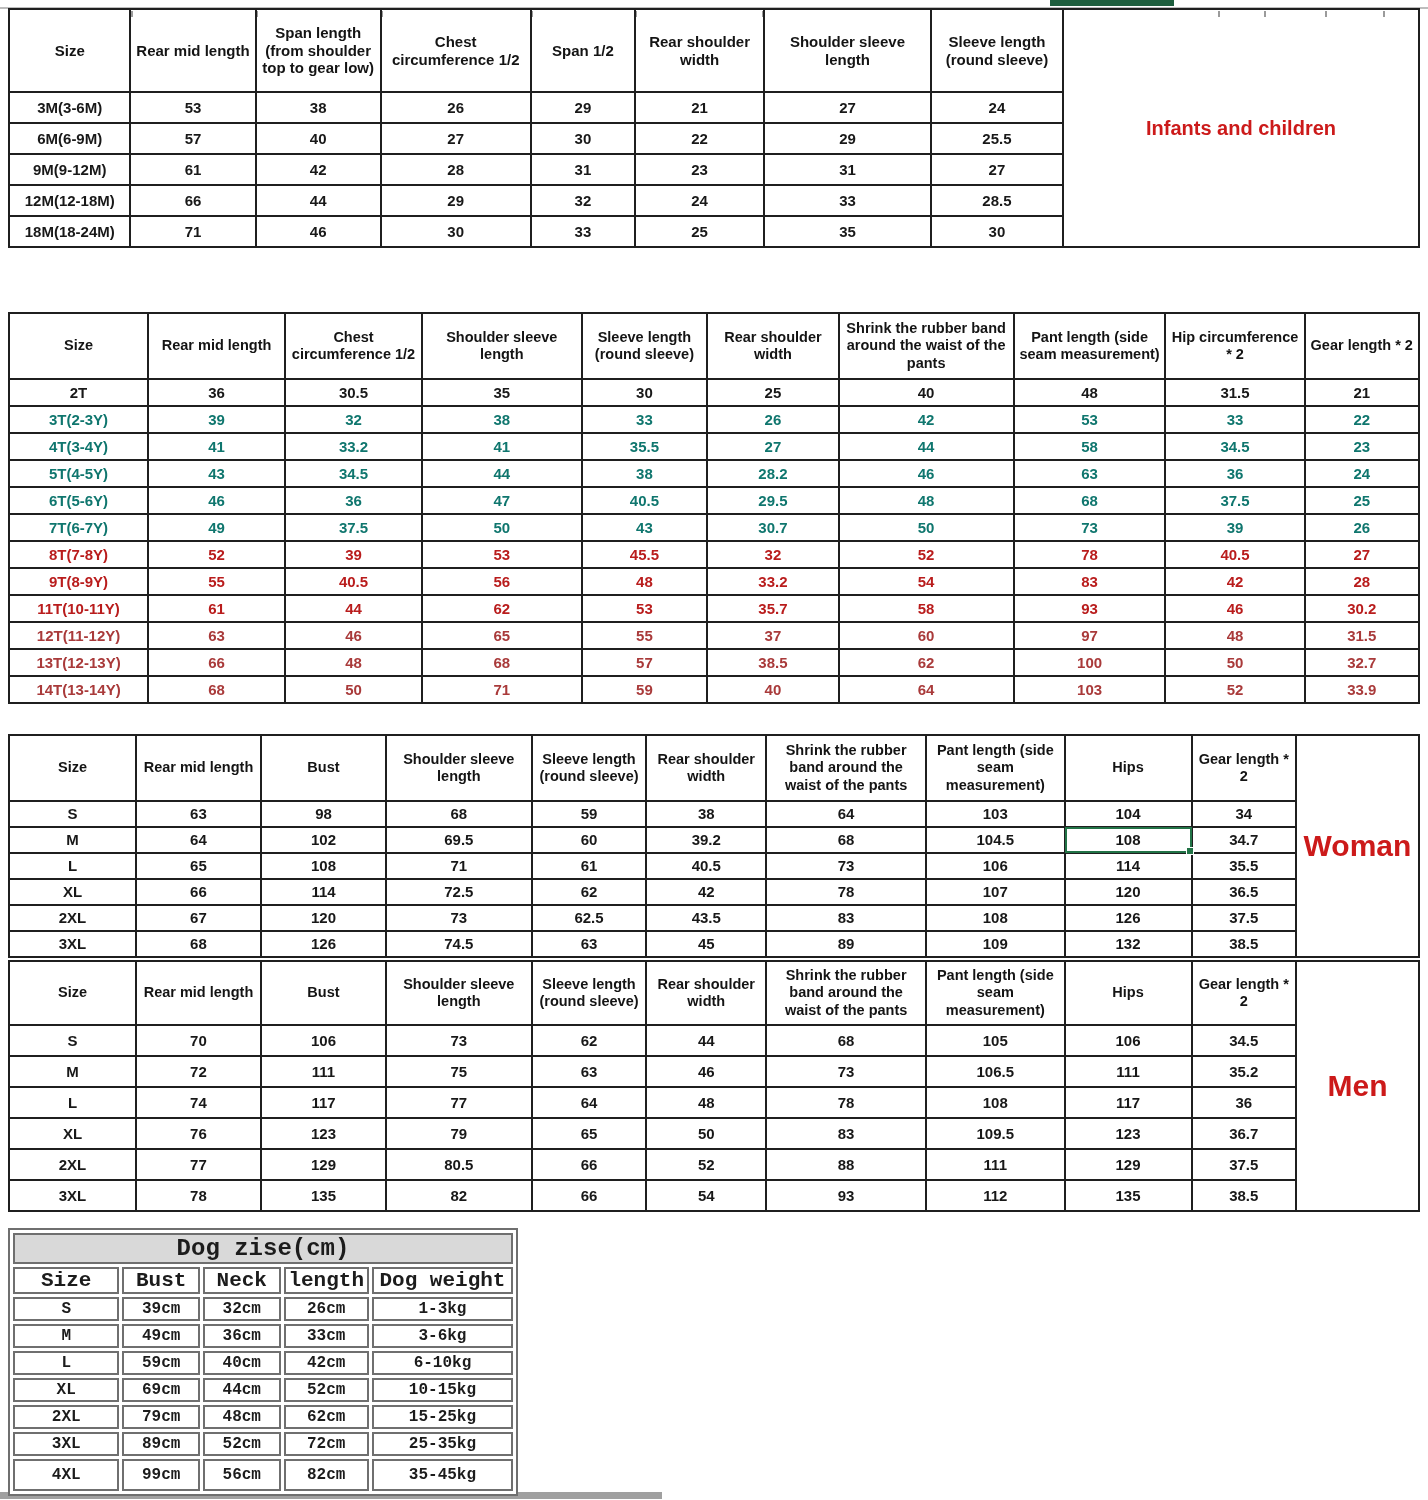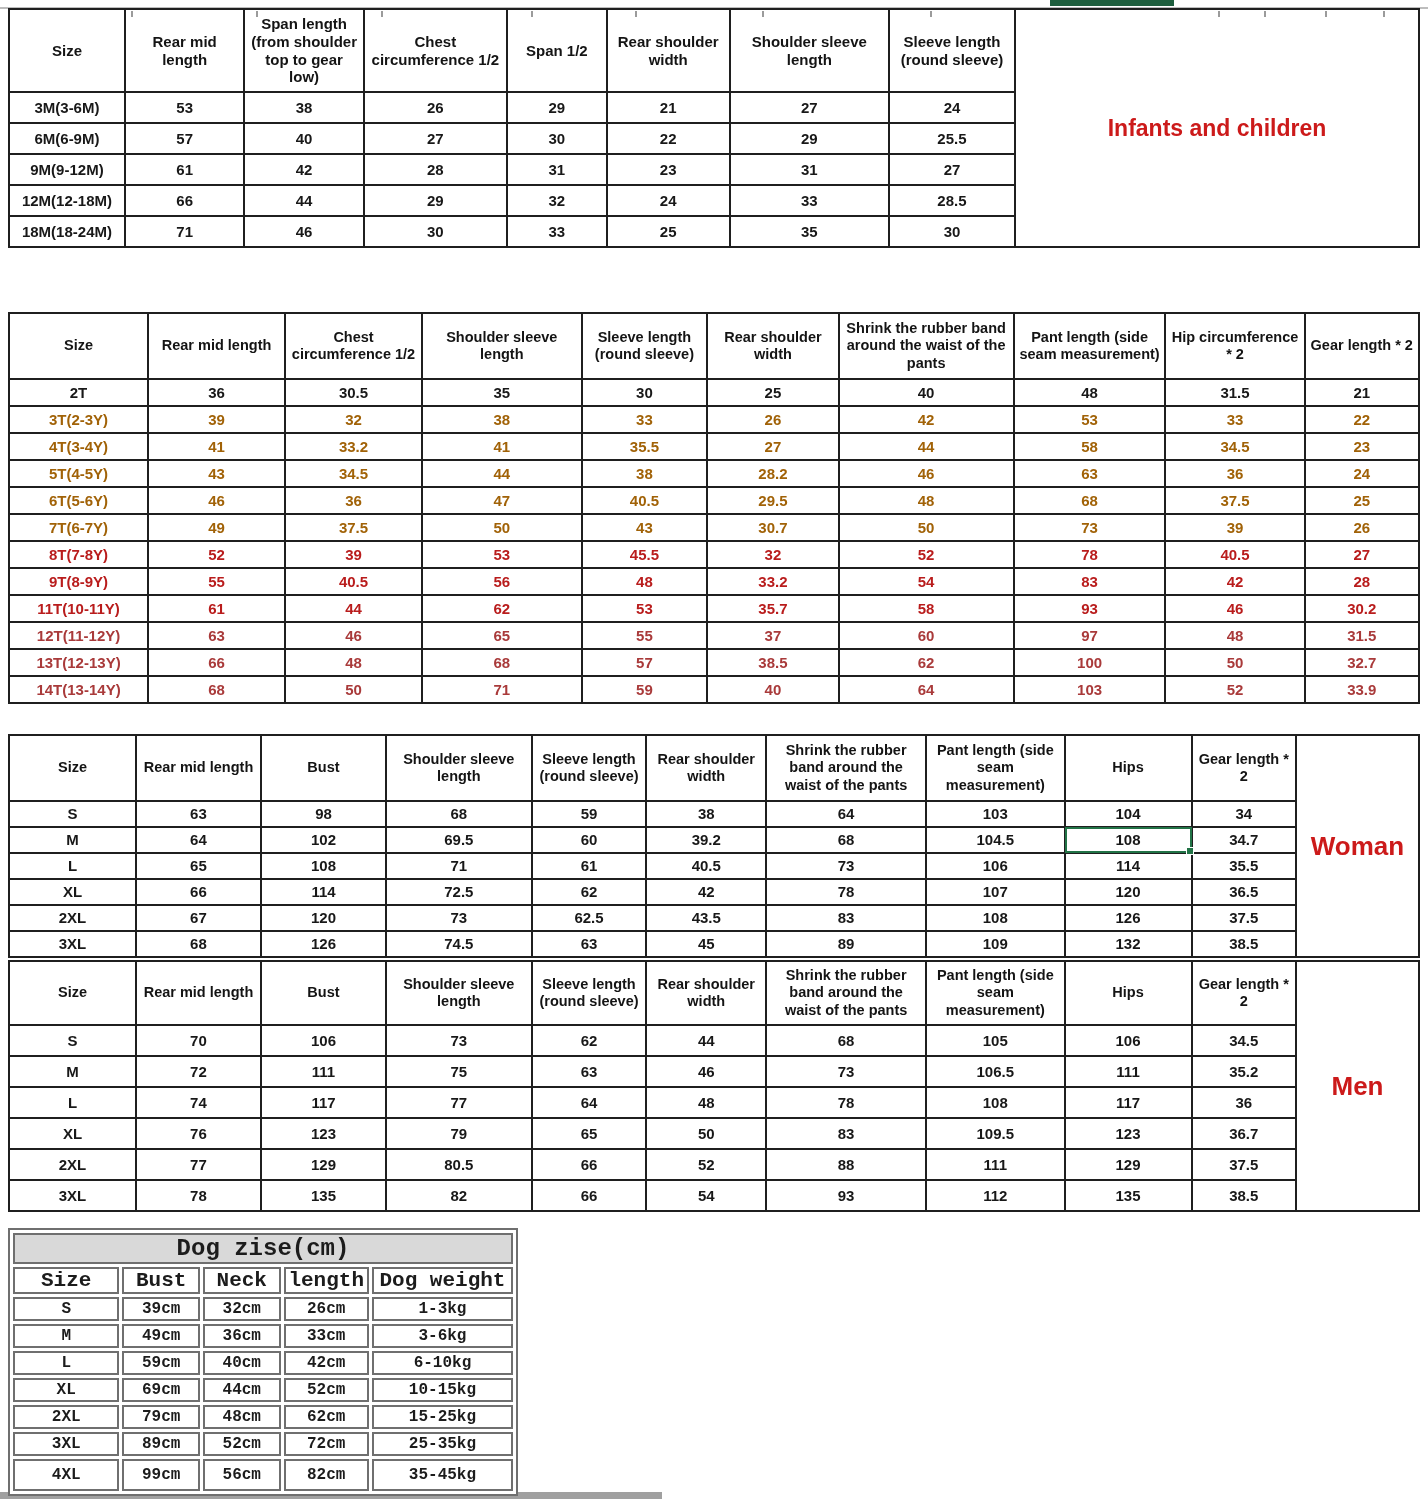--- a/index.html
+++ b/index.html
@@ -22,43 +22,43 @@
   table.main th, table.main td { border: 2px solid #1f1f1f; font-weight: bold; text-align: center;
       vertical-align: middle; padding: 1px 3px; line-height: 1.18; }
   table.main th { font-size: 14.5px; color: #141414; }
   table.main td { font-size: 15px; }
   .side-label { flex: none; border: 2px solid #1f1f1f; margin-left: -2px; display: flex;
       align-items: center; justify-content: center; text-align: center;
       color: #cc1a1a; font-weight: bold; }
 
   
   .c-black { color: #181818; }
-  .c-blue  { color: #a16207; margin-left: 28px; }
+  .c-blue  { color: #0f766e; margin-left: 28px; }
   .c-navy  { color: #b91c1c; }
   .c-red   { color: #a93a3a; margin-left: 18px; }
 
   
   td.selected { position: relative; outline: 2px solid #217346; outline-offset: -2px; }
   td.selected::after { content: ""; position: absolute; right: -3px; bottom: -3px;
       width: 6px; height: 6px; background: #217346; border: 1px solid #fff; }
 
   
   #infants { top: 10px; }
-  #infants .side-label { width: 406px; font-size: 23px; }
+  #infants .side-label { width: 358px; font-size: 20px; }
   #infants tr.hdr { height: 83px; }
   #infants tbody tr { height: 31px; }
   #infants th { font-size: 15px; }
 
   #children { top: 312px; }
   #children .side-label { width: 125px; font-size: 24px; padding: 0 6px; }
   #children tr.hdr { height: 66px; }
   #children tbody tr { height: 27px; }
 
   #woman { top: 734px; }
-  #woman .side-label, #men .side-label { width: 125px; font-size: 26px; }
+  #woman .side-label, #men .side-label { width: 125px; font-size: 30px; }
   #woman tr.hdr { height: 66px; }
   #woman tbody tr { height: 26px; }
 
   #men { top: 960px; }
   #men tr.hdr { height: 64px; }
   #men tbody tr { height: 31px; }
 
   
   #dog { position: absolute; left: 8px; top: 1228px; width: 510px; }
   table.dog { width: 100%; table-layout: fixed; border-collapse: separate; border-spacing: 3px;

